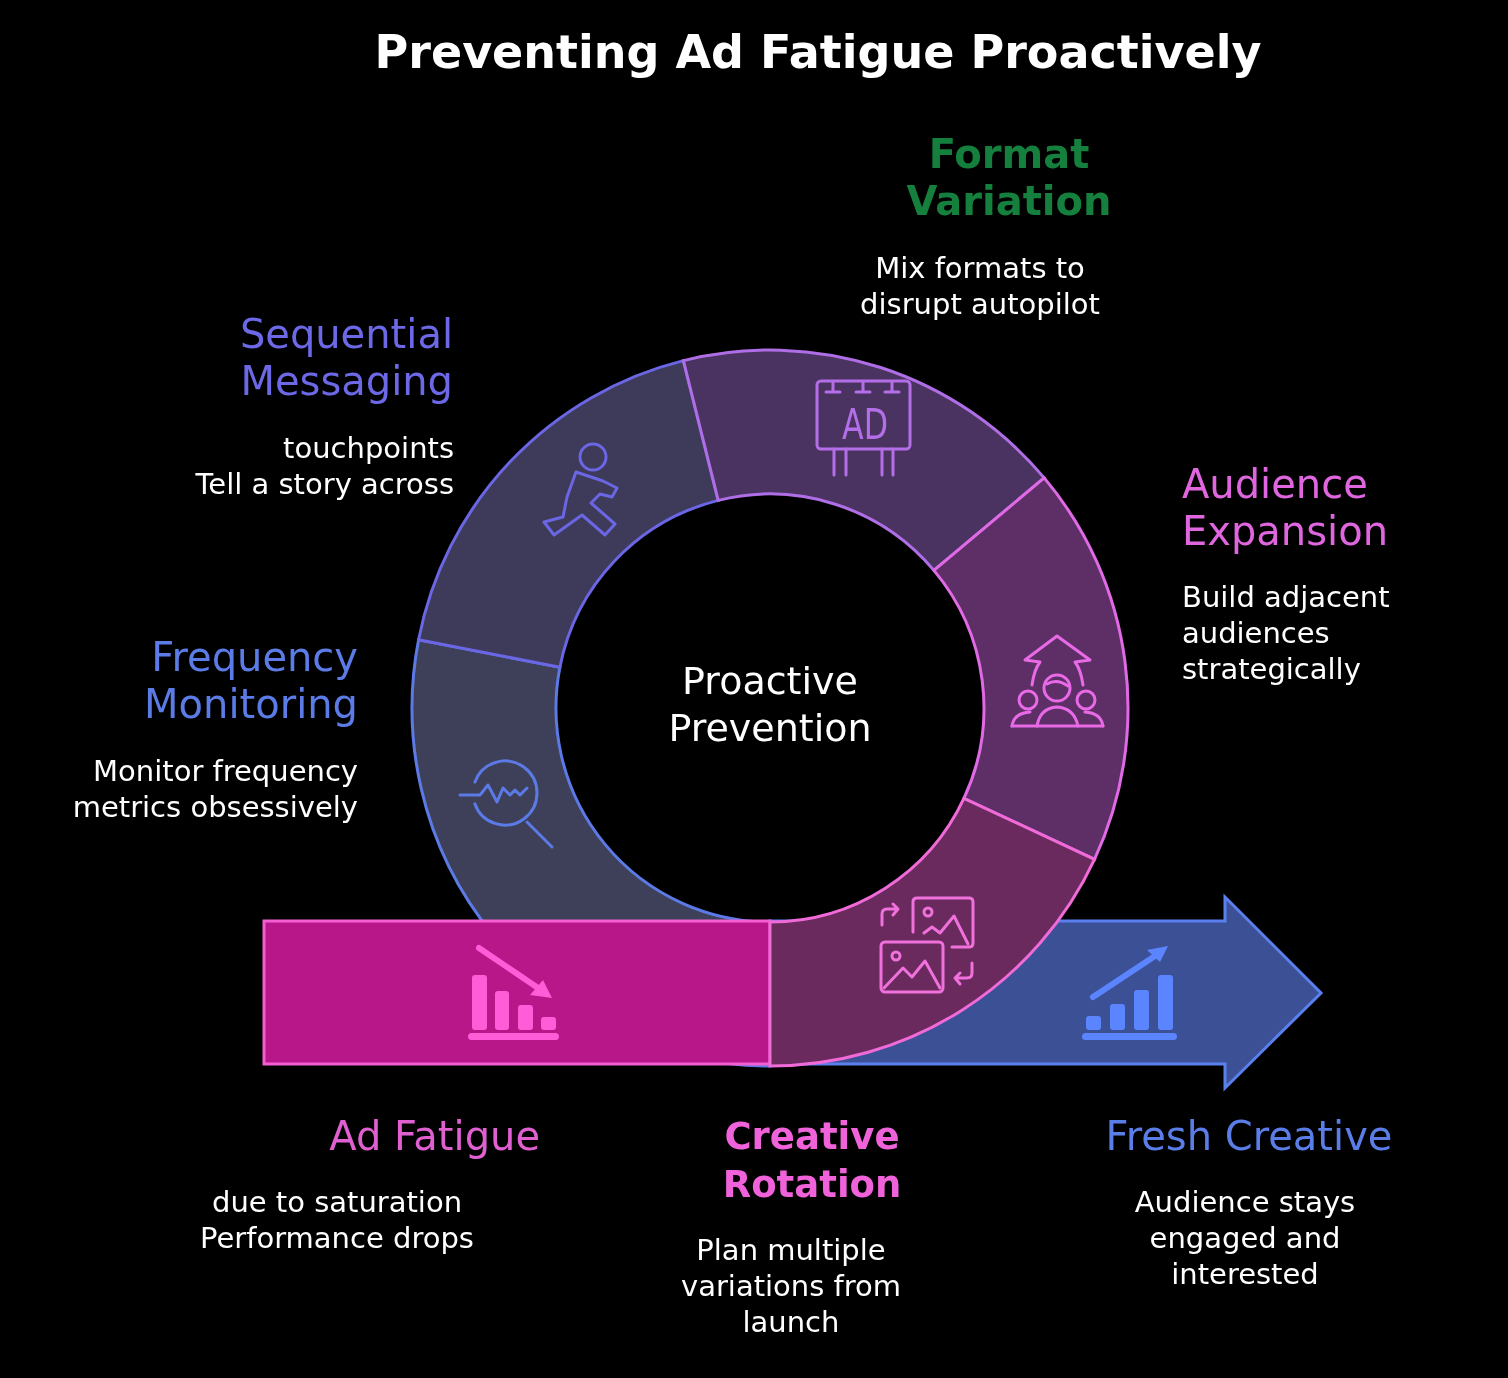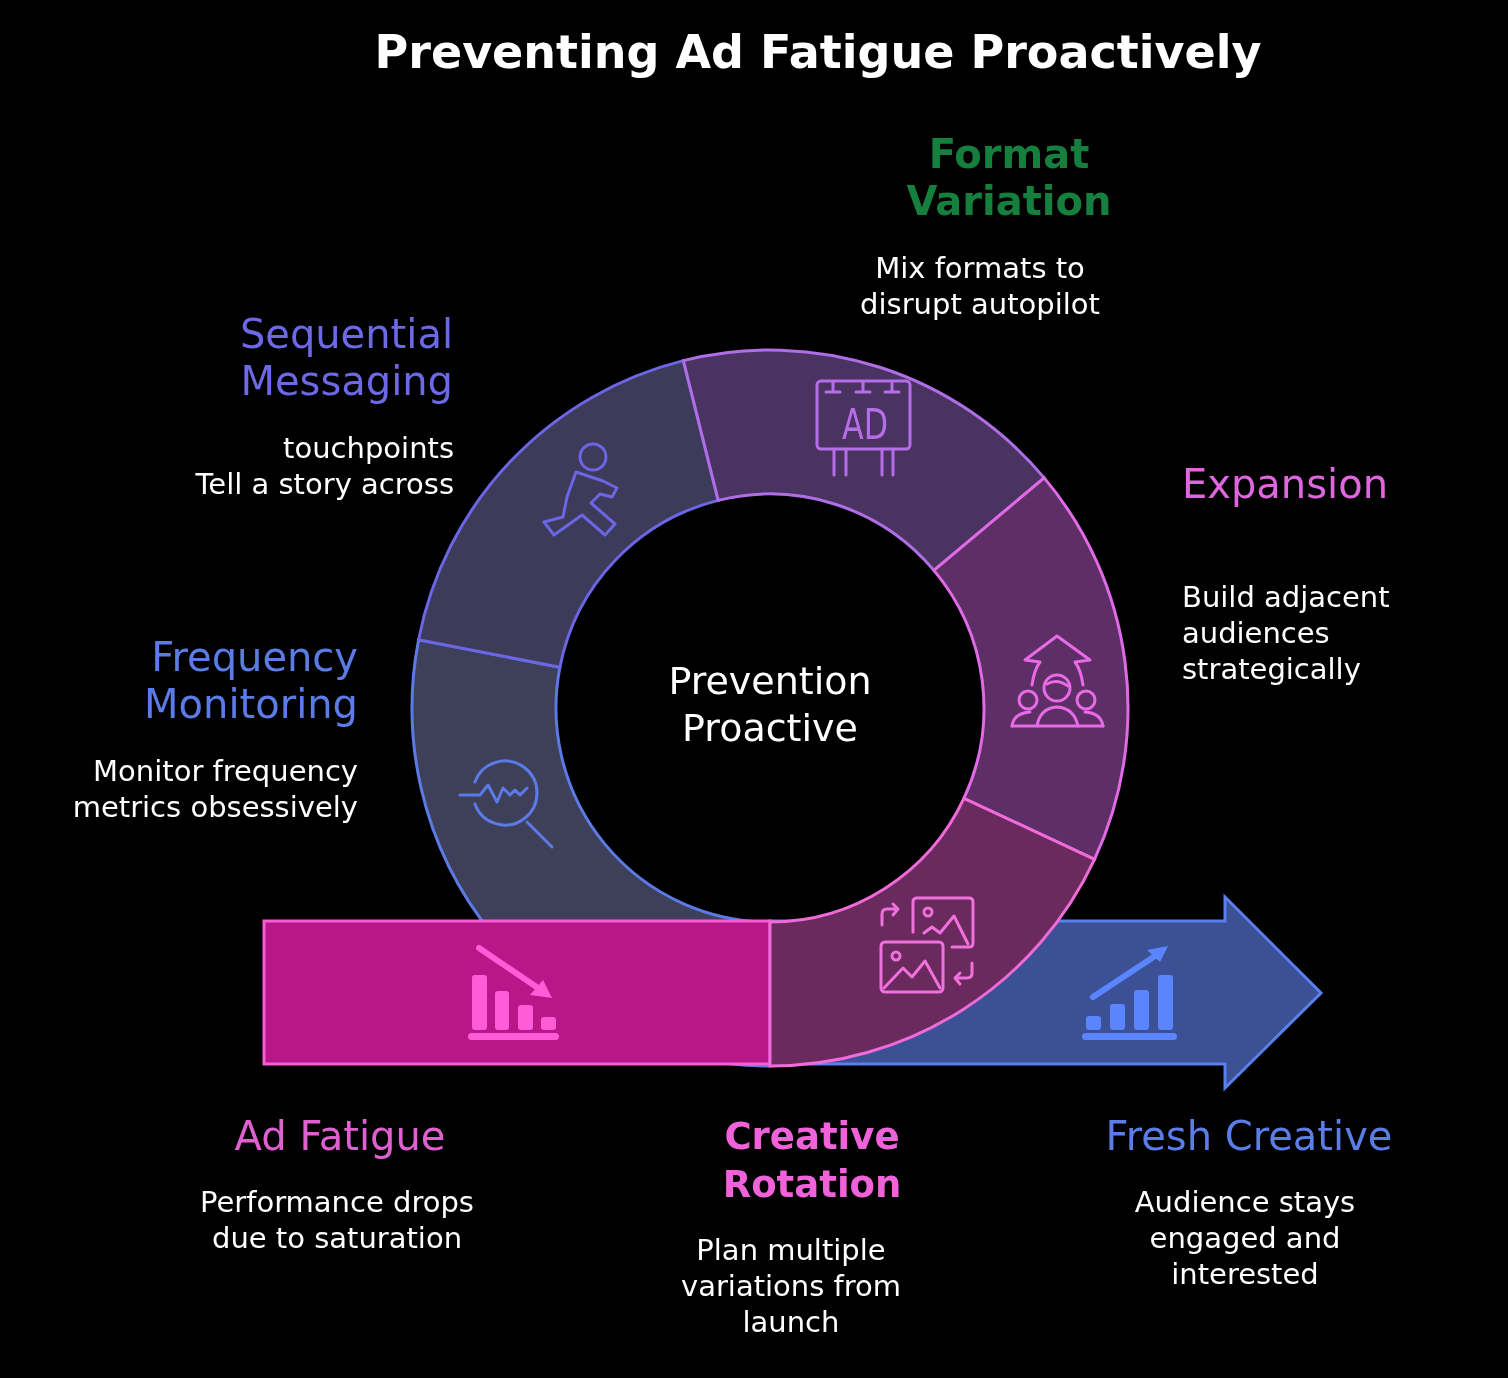--- a/index.html
+++ b/index.html
@@ -14,21 +14,21 @@
                     font-size:38px; line-height:47px; color:#fff; }
     .t { font-size:40px; line-height:47px; }
     .d { font-size:29px; line-height:36px; color:#fff; }
     .right { text-align:right; }
     .left { text-align:left; }
     .center { text-align:center; width:400px; }
     .c-frequency { color:#5b7be6; }
     .c-sequential { color:#6c68e6; }
     .c-format { color:#15803d;font-weight:bold; }
     .c-audience { color:#e066e0; }
-    .c-adfatigue { color:#e060d2; }
+    .c-adfatigue { color:#e060d2;text-align:right; }
     .c-creative { color:#f062da; font-weight:bold; font-size:37px; line-height:48px; }
     .c-fresh { color:#5a7de8; }
     .icon-stroke { fill:none; stroke-width:3; stroke-linecap:round; stroke-linejoin:round; }
   </style>
 </head>
 <body>
 
 <svg class="diagram" width="1508" height="1378" viewBox="0 0 1508 1378" xmlns="http://www.w3.org/2000/svg">
 
   <g stroke-width="3" stroke-linejoin="miter" stroke="#5a80f0">
@@ -120,22 +120,22 @@
     <g stroke-width="6" stroke-linecap="round" stroke="#5b84ff">
       <line x1="1093" y1="997" x2="1155" y2="956"></line>
     </g>
     <polygon points="1168,946 1147,950 1160,962"></polygon>
   </g>
 </svg>
 
 <div class="abs page-title">Preventing Ad Fatigue Proactively</div>
 
 <div class="abs center-label">
+  <span class="line">Proactive</span>
   <span class="line">Prevention</span>
-  <span class="line">Proactive</span>
 </div>
 
 <div class="abs t c-format center" style="left:809px; top:131px;">
   <span class="line">Format</span>
   <span class="line">Variation</span>
 </div>
 <div class="abs d center" style="left:780px; top:250px;">
   <span class="line">Mix formats to</span>
   <span class="line">disrupt autopilot</span>
 </div>
@@ -152,34 +152,35 @@
 <div class="abs t c-frequency right" style="right:1150px; top:634px;">
   <span class="line">Frequency</span>
   <span class="line">Monitoring</span>
 </div>
 <div class="abs d right" style="right:1150px; top:753px;">
   <span class="line">Monitor frequency</span>
   <span class="line">metrics obsessively</span>
 </div>
 
 <div class="abs t c-audience left" style="left:1182px; top:461px;">
+  <span class="line">Audience</span>
   <span class="line">Expansion</span>
 </div>
 <div class="abs d left" style="left:1182px; top:579px;">
   <span class="line">Build adjacent</span>
   <span class="line">audiences</span>
   <span class="line">strategically</span>
 </div>
 
 <div class="abs t c-adfatigue center" style="left:140px; top:1113px;">
   <span class="line">Ad Fatigue</span>
 </div>
 <div class="abs d center" style="left:137px; top:1184px;">
+  <span class="line">due to saturation</span>
   <span class="line">Performance drops</span>
-  <span class="line">due to saturation</span>
 </div>
 
 <div class="abs c-creative center" style="left:612px; top:1113px;">
   <span class="line">Creative</span>
   <span class="line">Rotation</span>
 </div>
 <div class="abs d center" style="left:591px; top:1232px;">
   <span class="line">Plan multiple</span>
   <span class="line">variations from</span>
   <span class="line">launch</span>

